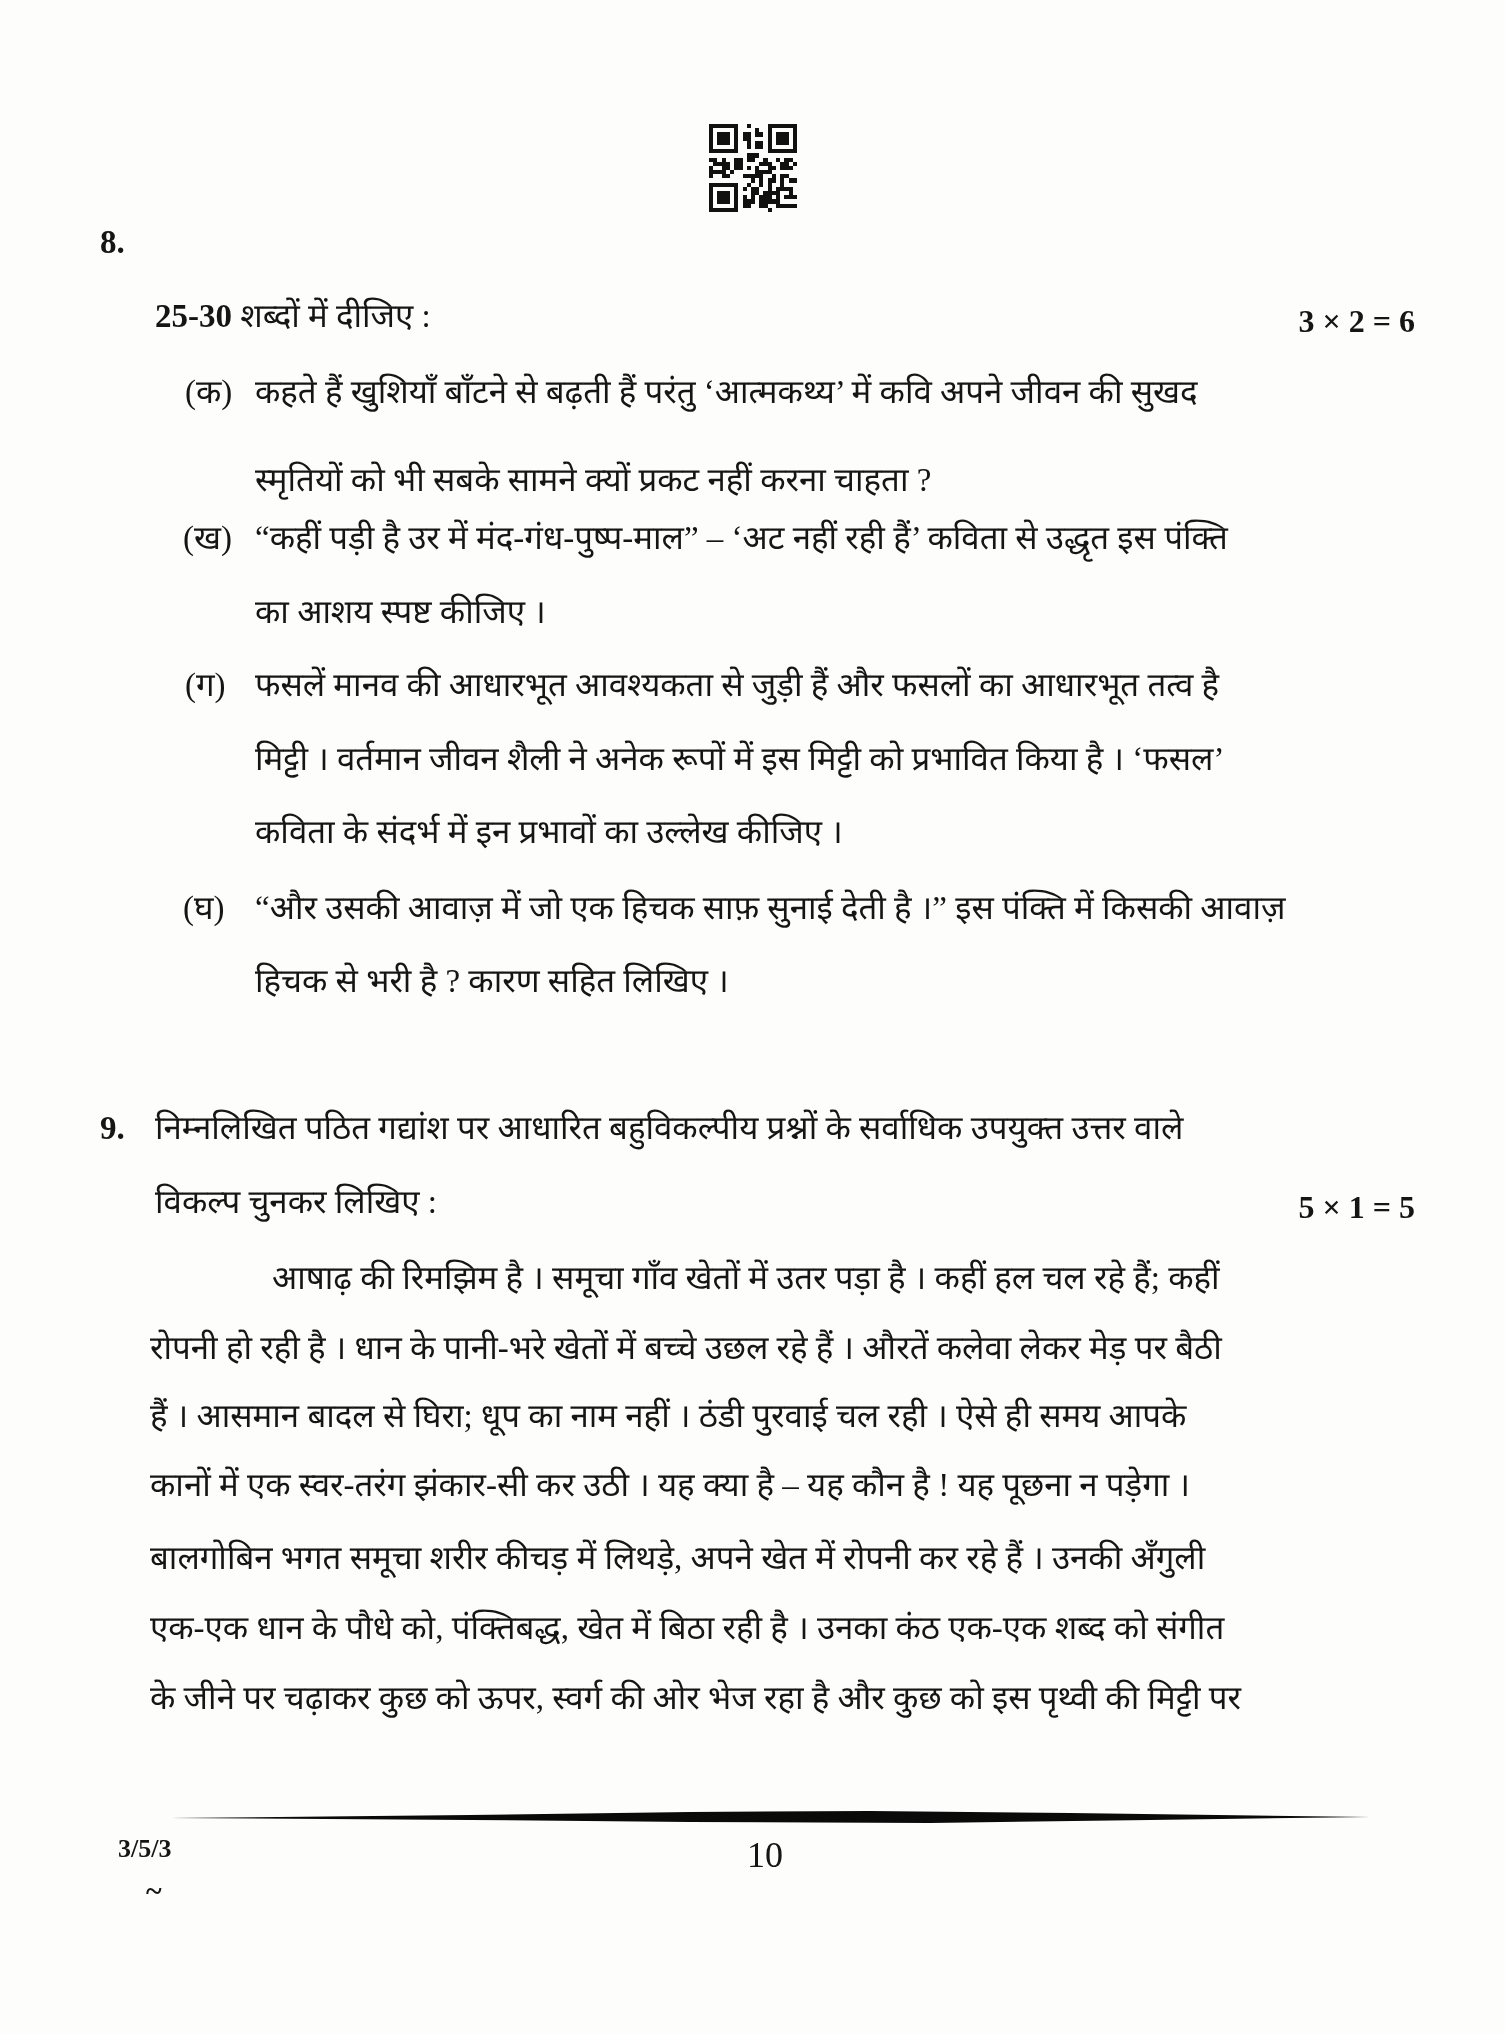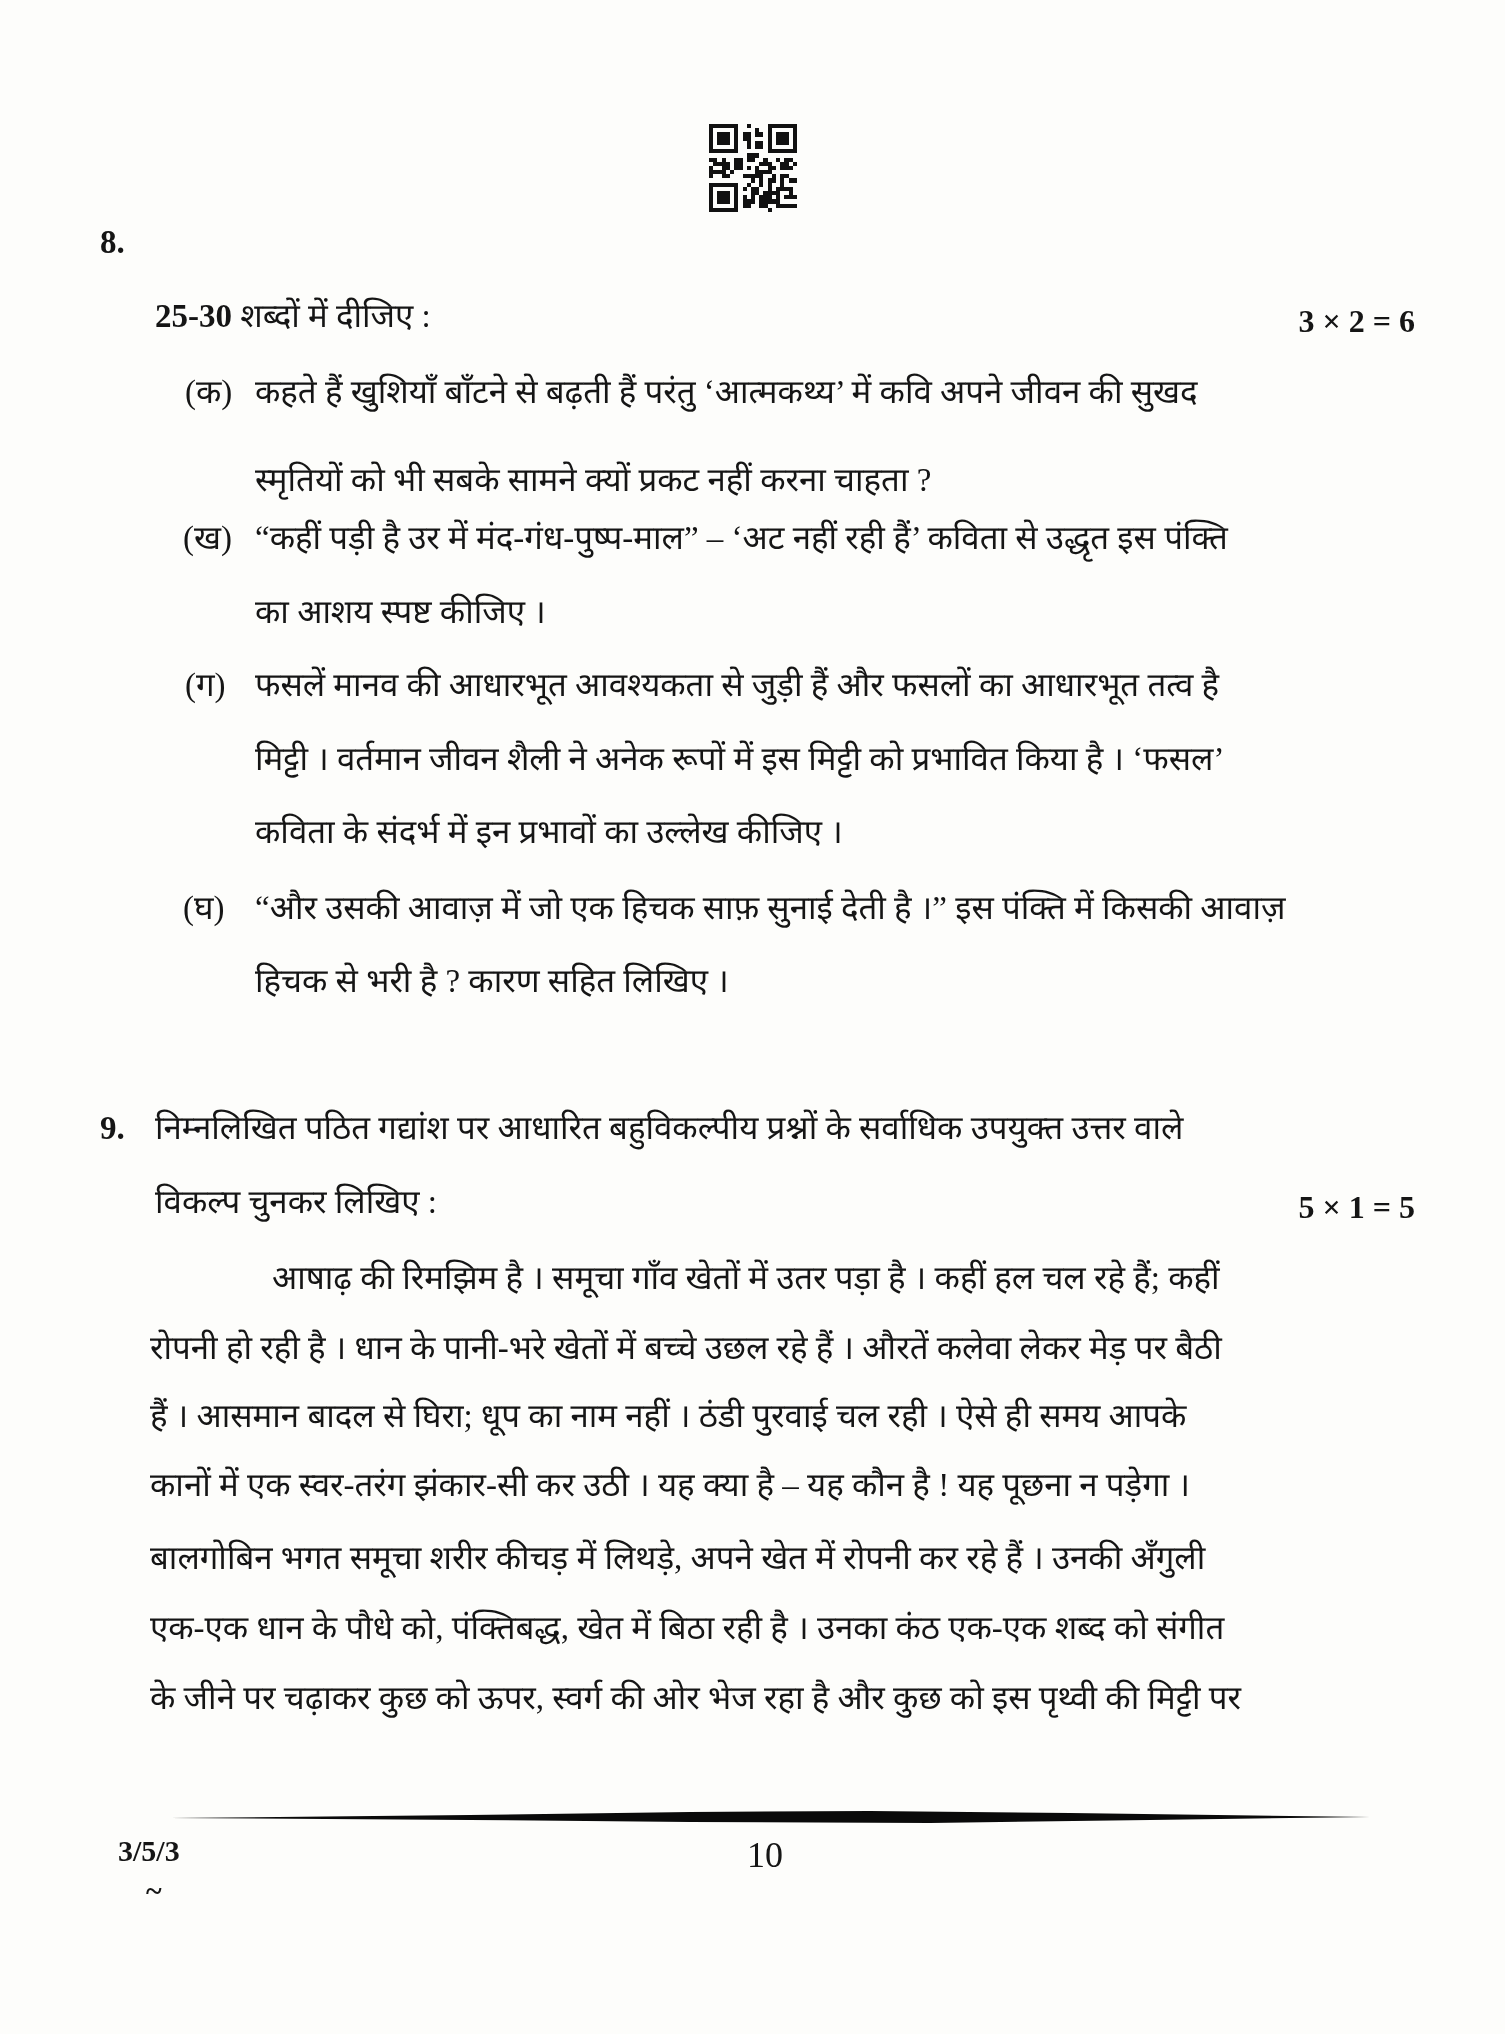--- a/index.html
+++ b/index.html
@@ -35,21 +35,21 @@
   }
   .qr svg{width:100%;height:100%;}
   .rule{
     position:absolute;
     left:170px;top:1810px;
     width:1200px;height:14px;
   }
   .footer-code{
     position:absolute;
     left:118px;top:1834px;
-    font-size:30px;font-weight:700;
+    font-size:26px;font-weight:700;
   }
   .footer-page{
     position:absolute;
     left:765px;top:1834px;
     transform:translateX(-50%);
     font-size:36px;
   }
   .footer-tilde{
     position:absolute;
     left:146px;top:1874px;

